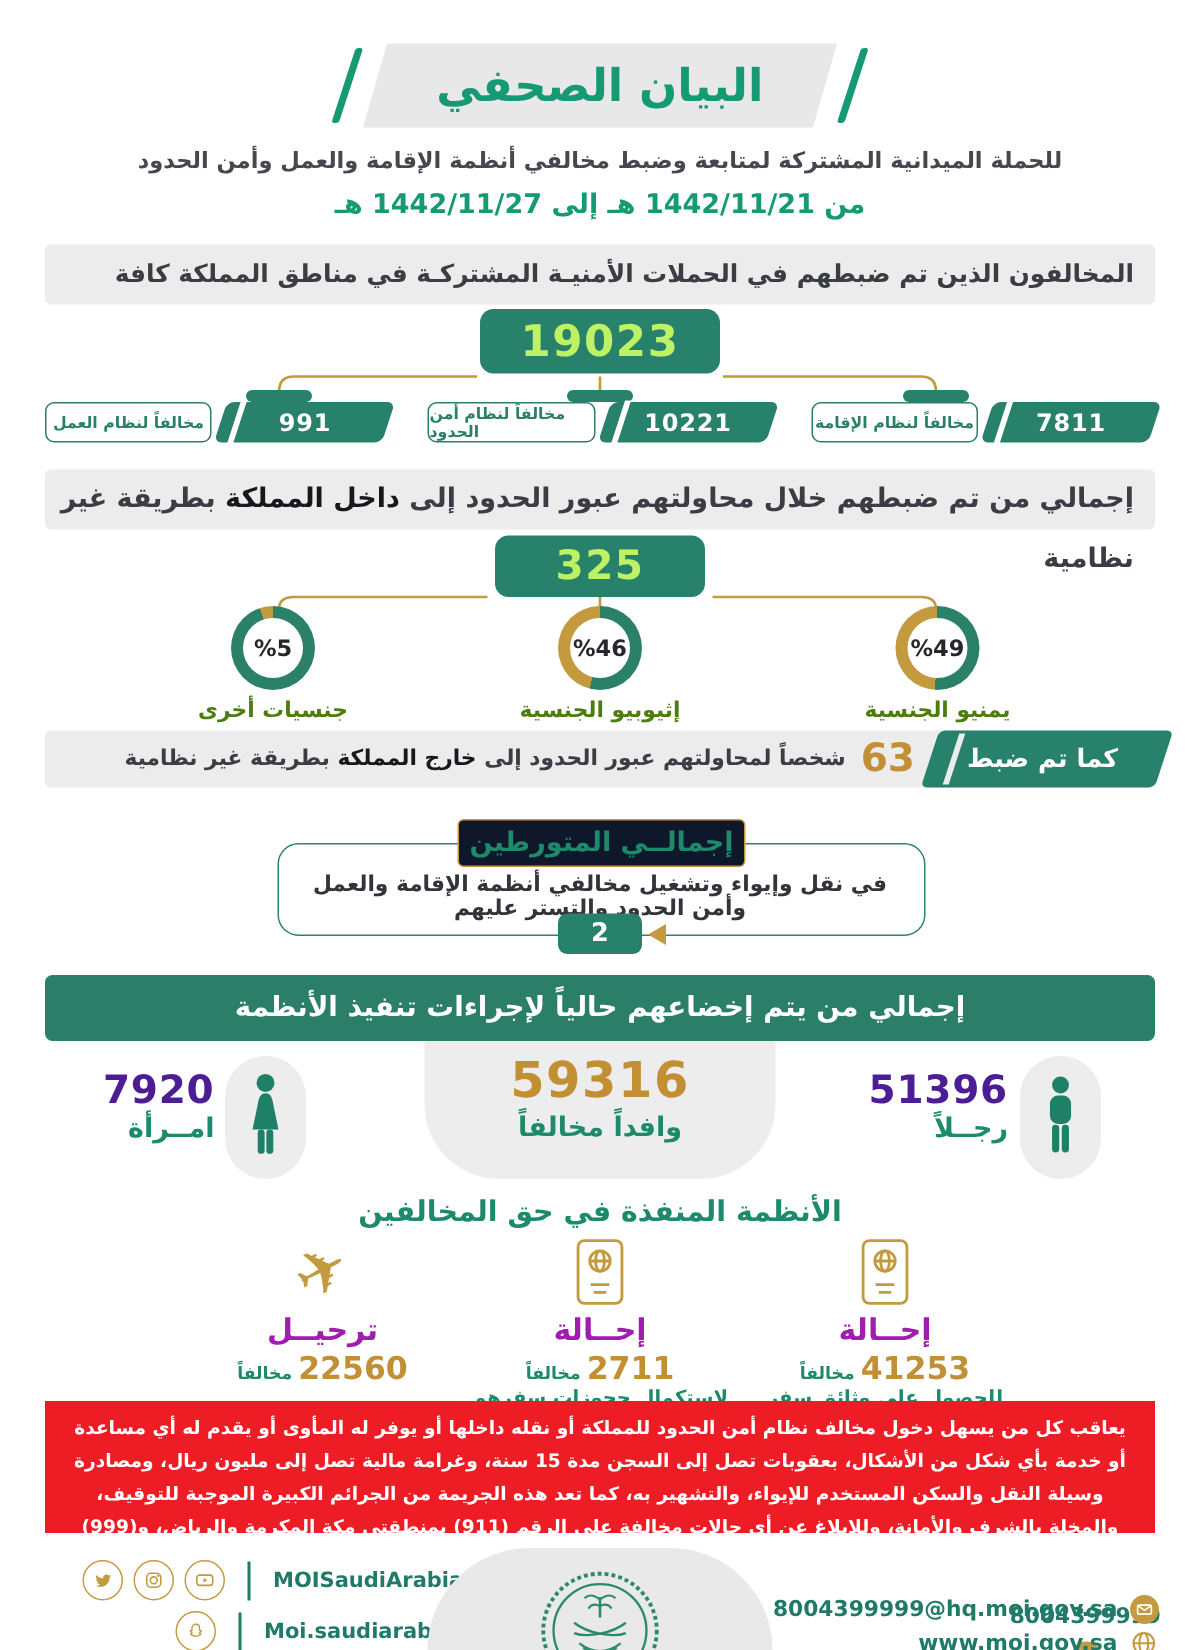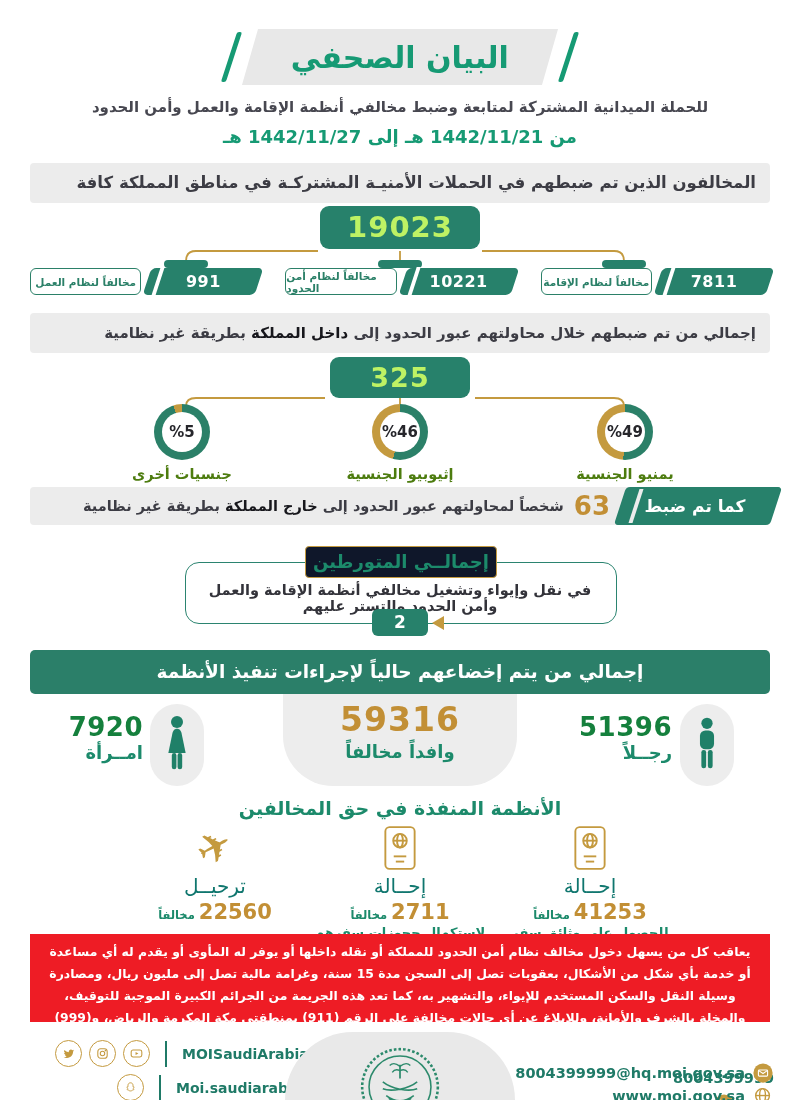--- a/index.html
+++ b/index.html
@@ -11,21 +11,21 @@
   .title-row{top:26px;left:0;width:800px;height:62px;display:flex;align-items:center;justify-content:center;gap:16px;}
   .slash{width:5px;height:50px;background:#169a74;transform:skewX(-18deg);border-radius:2px;}
   .title-para{width:300px;height:56px;background:#e8e8e8;transform:skewX(-16deg);display:flex;align-items:center;justify-content:center;}
   .title-para span{transform:skewX(16deg);font-size:30px;font-weight:bold;color:#169a74;}
   .subtitle{top:98px;left:0;width:800px;text-align:center;font-size:15px;font-weight:bold;color:#474750;}
   .dateline{top:126px;left:0;width:800px;text-align:center;font-size:18px;font-weight:bold;color:#169a74;}
 
   
   .gbar{left:30px;width:740px;background:#ececec;border-radius:4px;color:#3c3c44;font-weight:bold;}
   .bar1{top:163px;height:40px;line-height:40px;font-size:16.5px;padding-right:14px;width:726px;}
-  .bar2{top:313px;height:40px;line-height:40px;font-size:15px;padding-right:14px;width:726px;}
+  .bar2{top:313px;height:40px;line-height:40px;font-size:18px;padding-right:14px;width:726px;}
   .bar2 b{color:#17171c;}
   .bar3{top:487px;height:38px;display:flex;align-items:center;font-size:14.5px;}
   .bar3 b{color:#17171c;}
 
   
   .totalbox{background:#27816b;border-radius:9px;color:#bef264;font-weight:bold;text-align:center;letter-spacing:1px;}
   .t1{top:206px;left:320px;width:160px;height:43px;line-height:43px;font-size:29px;}
   .t2{top:357px;left:330px;width:140px;height:41px;line-height:41px;font-size:27px;}
 
   
@@ -63,30 +63,30 @@
   .banner{top:650px;left:30px;width:740px;height:44px;background:#2b7f69;border-radius:5px;color:#fff;font-size:18.5px;font-weight:bold;text-align:center;line-height:44px;}
   .center-tongue{top:694px;left:283px;width:234px;height:92px;background:#ededed;border-radius:0 0 50px 50px;text-align:center;}
   .center-tongue .big{display:block;margin-top:6px;font-size:33px;font-weight:bold;color:#c28f35;letter-spacing:1px;}
   .center-tongue .lbl{display:block;margin-top:2px;font-size:18px;font-weight:bold;color:#1c8a6b;}
   .pill{background:#ededed;border-radius:27px;display:flex;align-items:center;justify-content:center;}
   .pill-men{top:704px;left:680px;width:54px;height:82px;}
   .pill-women{top:704px;left:150px;width:54px;height:82px;}
   .side-stat{text-align:right;direction:ltr;}
   .stat-men{top:712px;left:540px;width:132px;}
   .stat-women{top:712px;left:58px;width:85px;}
-  .side-stat .n{display:block;font-size:26px;font-weight:bold;color:#15803d;letter-spacing:.5px;}
+  .side-stat .n{display:block;font-size:26px;font-weight:bold;color:#4c1d95;letter-spacing:.5px;}
   .side-stat .l{display:block;font-size:18px;font-weight:bold;color:#1c8a6b;direction:rtl;}
 
   
   .reg-head{top:797px;left:0;width:800px;text-align:center;font-size:19px;font-weight:bold;color:#1c8a6b;}
   .reg-col{width:190px;text-align:center;top:824px;}
   .rc0{left:495px;} .rc1{left:305px;} .rc2{left:120px;}
   .reg-icon{height:48px;display:flex;align-items:center;justify-content:center;}
   .plane-glyph{display:inline-block;font-size:42px;color:#c49a3f;transform:rotate(-28deg);line-height:1;}
-  .reg-title{margin-top:2px;font-size:20px;font-weight:normal;color:#0f766e;}
+  .reg-title{margin-top:2px;font-size:20px;font-weight:bold;color:#a21caf;}
   .reg-num{margin-top:2px;font-weight:bold;}
   .reg-num .v{font-size:21px;color:#c28f35;letter-spacing:.5px;}
   .reg-num .u{font-size:11.5px;color:#1c8a6b;margin-right:4px;}
   .reg-note{margin-top:1px;font-size:13px;font-weight:bold;color:#1c8a6b;min-height:15px;}
 
   
   .warning{top:934px;left:30px;width:740px;height:88px;background:#ee1c25;color:#fff;font-size:12.4px;font-weight:bold;text-align:center;line-height:1.78;box-sizing:border-box;padding:7px 12px;}
 
   
   .soc-row{display:flex;align-items:center;gap:7px;direction:ltr;}

